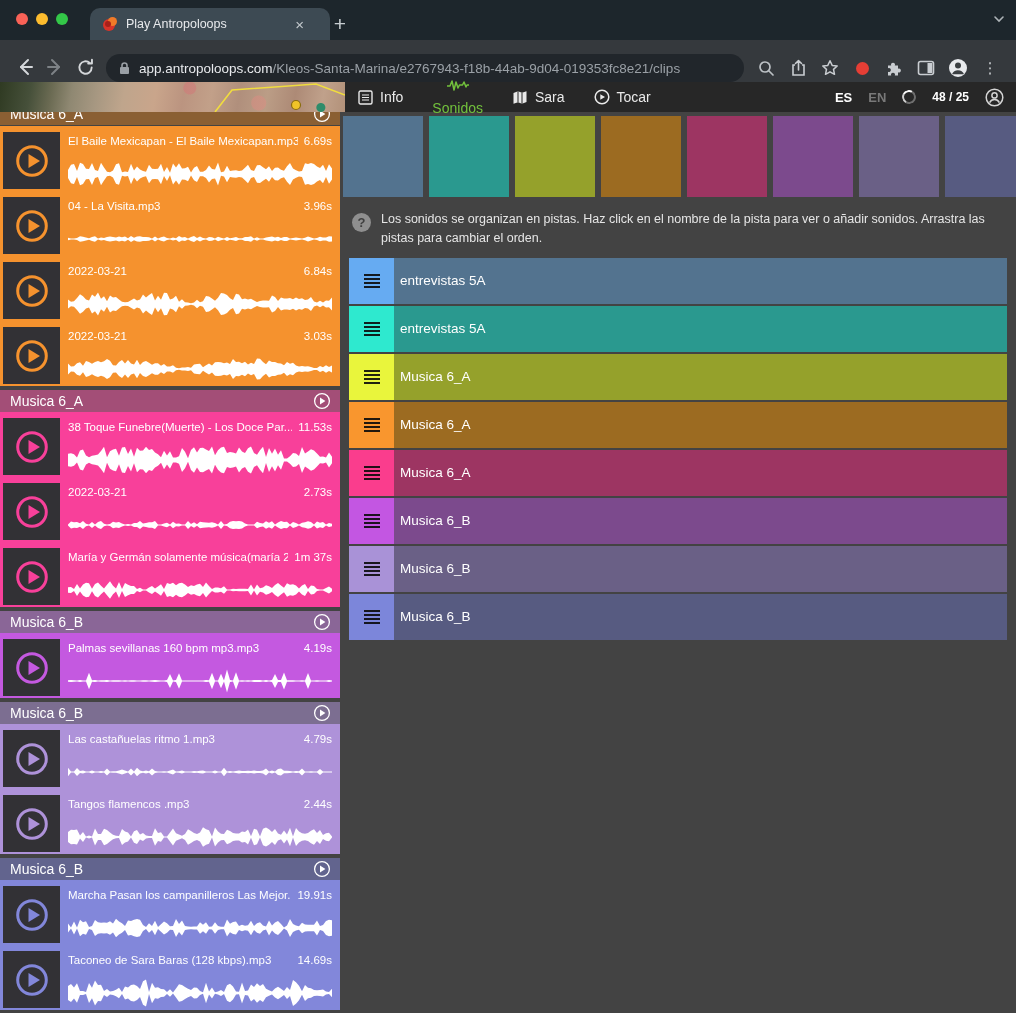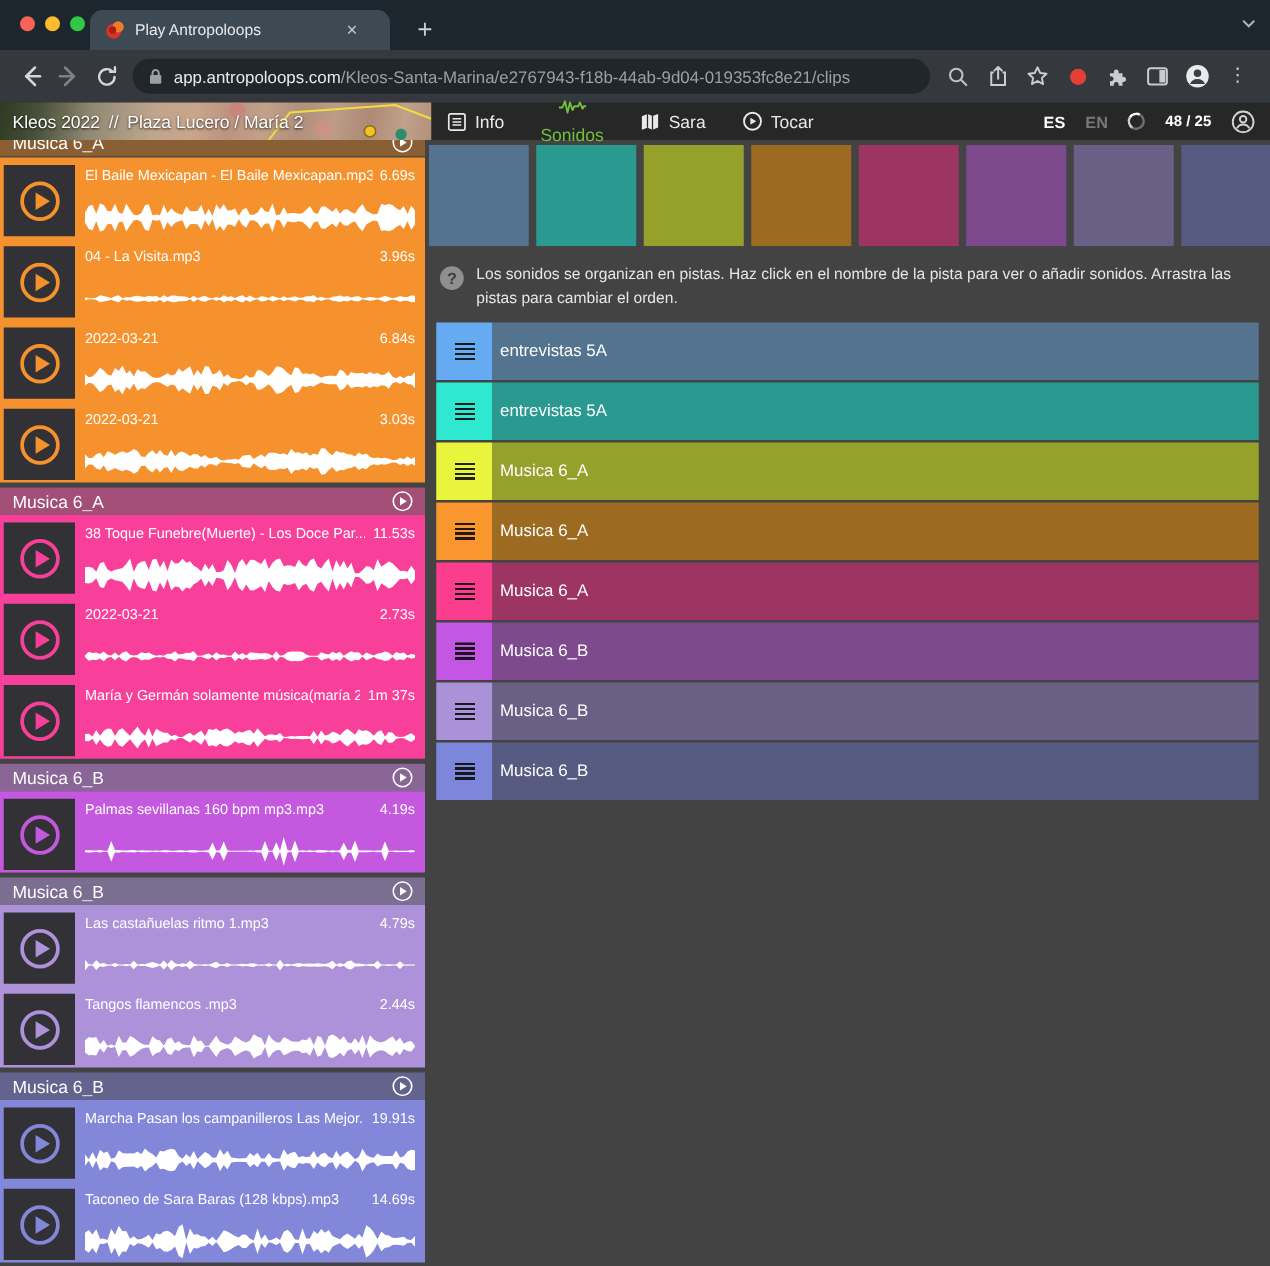--- a/index.html
+++ b/index.html
@@ -4,29 +4,29 @@
 <style>
   html,body{margin:0;padding:0;background:#111;}
   *{box-sizing:border-box;font-family:"Liberation Sans",sans-serif;}
   .stage{position:relative;width:1016px;height:1013px;overflow:hidden;background:#434343;}
 
   
   .tabstrip{position:relative;height:40px;background:#1d262c;}
   .traffic{position:absolute;left:16px;top:13px;display:flex;gap:8px;}
   .traffic span{width:12px;height:12px;border-radius:50%;}
   .t-red{background:#f96257;} .t-yel{background:#fdbc2e;} .t-grn{background:#33c748;}
-  .tab{position:absolute;left:72px;top:8px;width:240px;height:32px;background:#3d4a53;
+  .tab{position:absolute;left:90px;top:8px;width:240px;height:32px;background:#3d4a53;
        border-radius:10px 10px 0 0;display:flex;align-items:center;padding:0 24px 0 12px;}
   .favicon{width:16px;height:16px;flex:none;margin-right:8px;}
   .tab-title{flex:1;font-size:12.5px;color:#e8eaed;white-space:nowrap;overflow:hidden;}
   .tab-close{color:#c3c9cd;font-size:15px;line-height:1;padding:2px;}
   .newtab{position:absolute;left:326px;top:10px;width:28px;height:28px;color:#c7cdd1;
           font-size:21px;display:flex;align-items:center;justify-content:center;}
   .tabchevron{position:absolute;right:10px;top:12px;color:#aeb4b8;}
-  .toolbar{height:42px;background:#35393d;display:flex;align-items:center;padding:0 10px;}
+  .toolbar{height:42px;background:#35393d;display:flex;align-items:flex-end;padding:0 10px;}
   .nav-btn{width:30px;height:30px;display:flex;align-items:center;justify-content:center;flex:none;}
   .urlbar{flex:1;height:28px;margin:0 6px;background:#21262b;border-radius:14px;
           display:flex;align-items:center;padding:0 12px;overflow:hidden;}
   .url{font-size:13.5px;white-space:nowrap;overflow:hidden;margin-left:8px;}
   .url .dom{color:#e8eaed;} .url .pth{color:#9aa0a6;}
   .tool-ic{width:28px;height:28px;display:flex;align-items:center;justify-content:center;flex:none;margin:0 2px;}
   .reddot{width:13px;height:13px;border-radius:50%;background:#e53e35;}
   .kebab{color:#c9cdd1;font-size:15px;letter-spacing:0;line-height:4px;}
 
   
@@ -181,25 +181,20 @@
     </div>
     <div class="tool-ic kebab">⋮</div>
   </div>
 
   <div class="appheader">
     <div class="photo">
       <svg viewBox="0 0 345 30" width="345" height="30">
         <path d="M215 30 L232 8 L316 2 L345 13" fill="none" stroke="#f3e03a" stroke-width="1.6" opacity=".95"></path>
         <circle cx="296" cy="23" r="4.5" fill="#f0c428" stroke="#8a6d10" stroke-width="1.2"></circle>
       </svg>
-      <div class="crumb">
-        <span>Kleos 2022</span>
-        <span class="sep">//</span>
-        <span>Plaza Lucero / María 2</span>
-      </div>
     </div>
     <nav class="appnav">
       <a class="item">
         <svg width="15" height="15" viewBox="0 0 15 15">
             <rect x="1" y="1" width="13" height="13" rx="1.5" fill="none" stroke="#e9e9e9" stroke-width="1.4"></rect>
             <path d="M4 5 h7 M4 7.5 h7 M4 10 h7" stroke="#e9e9e9" stroke-width="1.2"></path>
           </svg>
         <span>Info</span>
       </a>
       <a class="item active">

